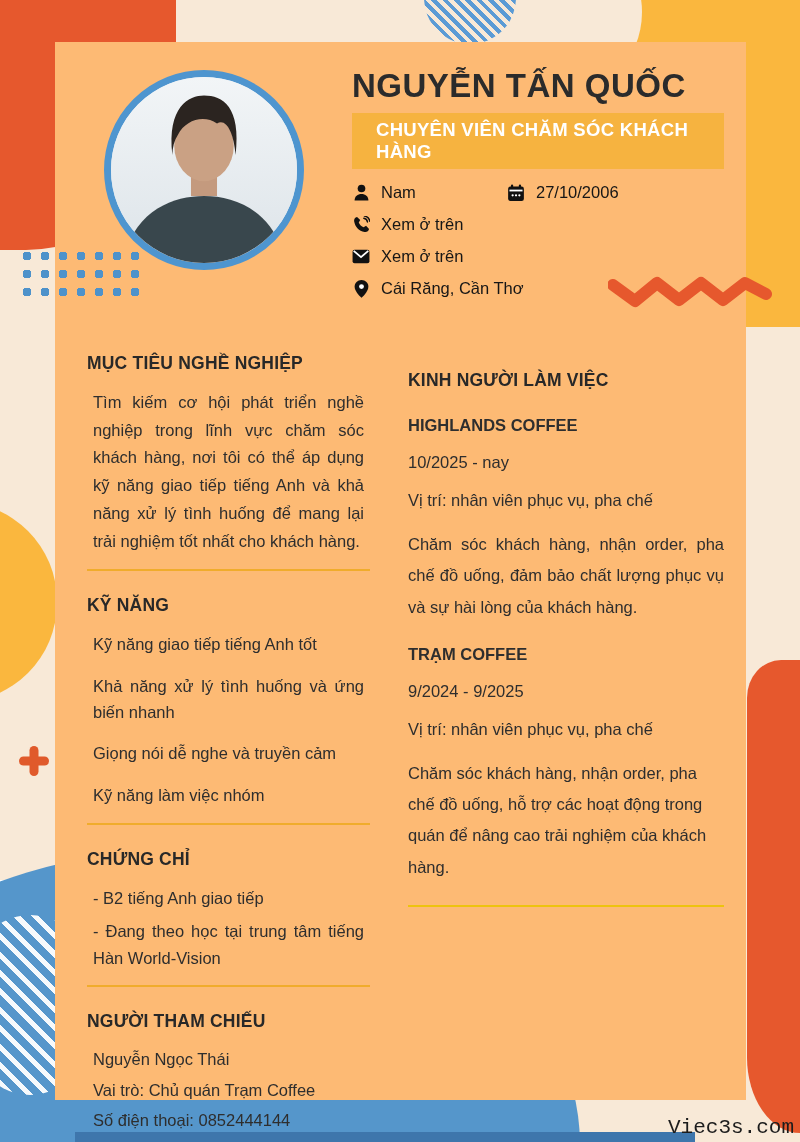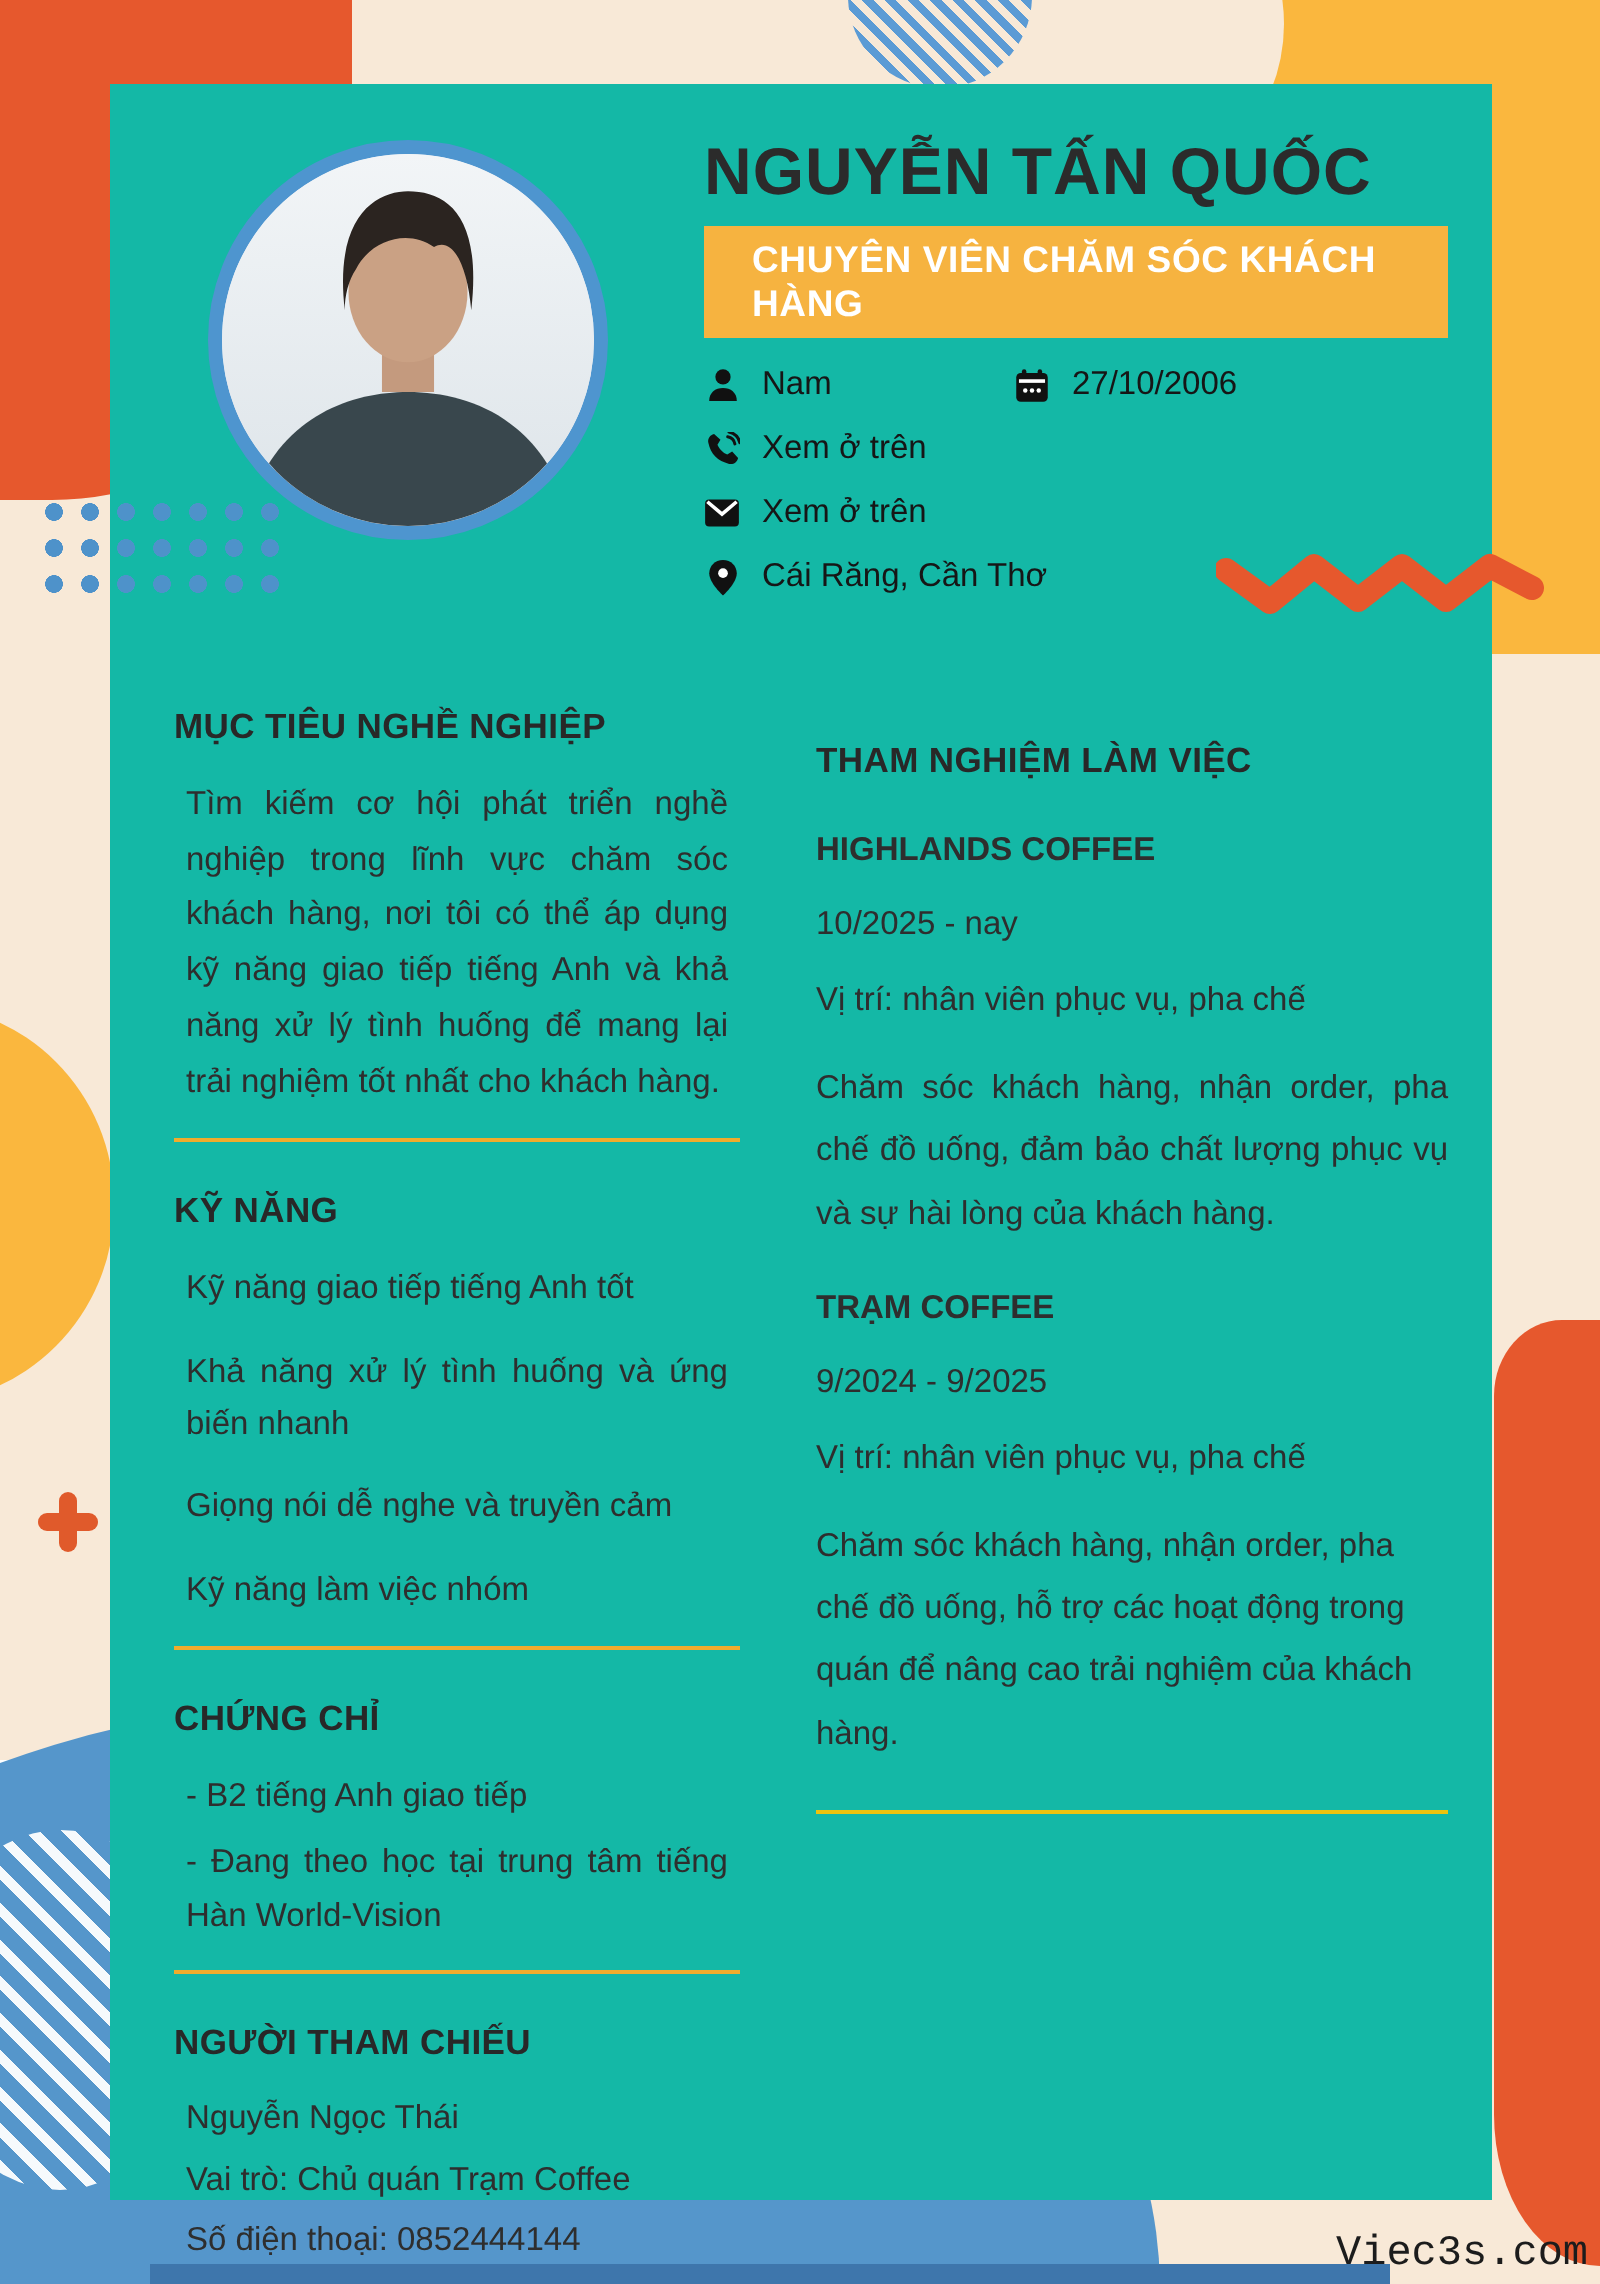--- a/index.html
+++ b/index.html
@@ -34,21 +34,21 @@
     background:#5596cb;z-index:3;}
   .blue-blob-stripes{left:-40px;top:915px;width:140px;height:180px;border-radius:50%;z-index:3;
     background:repeating-linear-gradient(45deg, transparent 0 8px, rgba(255,255,255,.95) 8px 13px);}
 
   .dark-bar{left:75px;top:1132px;width:620px;height:10px;background:#3e76ac;z-index:4;}
 
   .orange-br{left:747px;top:660px;width:53px;height:473px;background:#e6582d;
     border-radius:45px 0 0 70px / 50px 0 0 100px;z-index:4;}
 
   
-  .card{left:55px;top:42px;width:691px;height:1058px;background:#14b8a6;z-index:5;}
+  .card{left:55px;top:42px;width:691px;height:1058px;background:#fdba74;z-index:5;}
 
   .dots{left:18px;top:247px;width:122px;height:50px;z-index:7;
     background-image:radial-gradient(circle 4.5px, #4e92ca 97%, transparent 100%);
     background-size:18px 18px;}
 
   .zigzag{left:608px;top:272px;z-index:8;}
   .plus-icon{left:19px;top:746px;z-index:4;}
 
   .watermark{left:668px;top:1116px;z-index:9;
     font-family:"Liberation Mono", monospace;font-size:21px;color:#1c1c1c;}
@@ -221,21 +221,21 @@
       <hr class="divider">
 
       <h3>NGƯỜI THAM CHIẾU</h3>
       <p class="ref-line">Nguyễn Ngọc Thái</p>
       <p class="ref-line">Vai trò: Chủ quán Trạm Coffee</p>
       <p class="ref-line">Số điện thoại: 0852444144</p>
       <p class="ref-line">Email: thainguyencf71@gmail.com</p>
     </div>
 
     <div class="col-right">
-      <h3 class="exp-heading">THAM NGHIỆM LÀM VIỆC</h3>
+      <h3 class="exp-heading">KINH NGƯỜI LÀM VIỆC</h3>
 
       <div>
         <p class="job-company">HIGHLANDS COFFEE</p>
         <p class="job-period">10/2025 - nay</p>
         <p class="job-position">Vị trí: nhân viên phục vụ, pha chế</p>
         <p class="job-desc just">Chăm sóc khách hàng, nhận order, pha chế đồ uống, đảm bảo chất lượng phục vụ và sự hài lòng của khách hàng.</p>
       </div>
 
       <div>
         <p class="job-company">TRẠM COFFEE</p>

